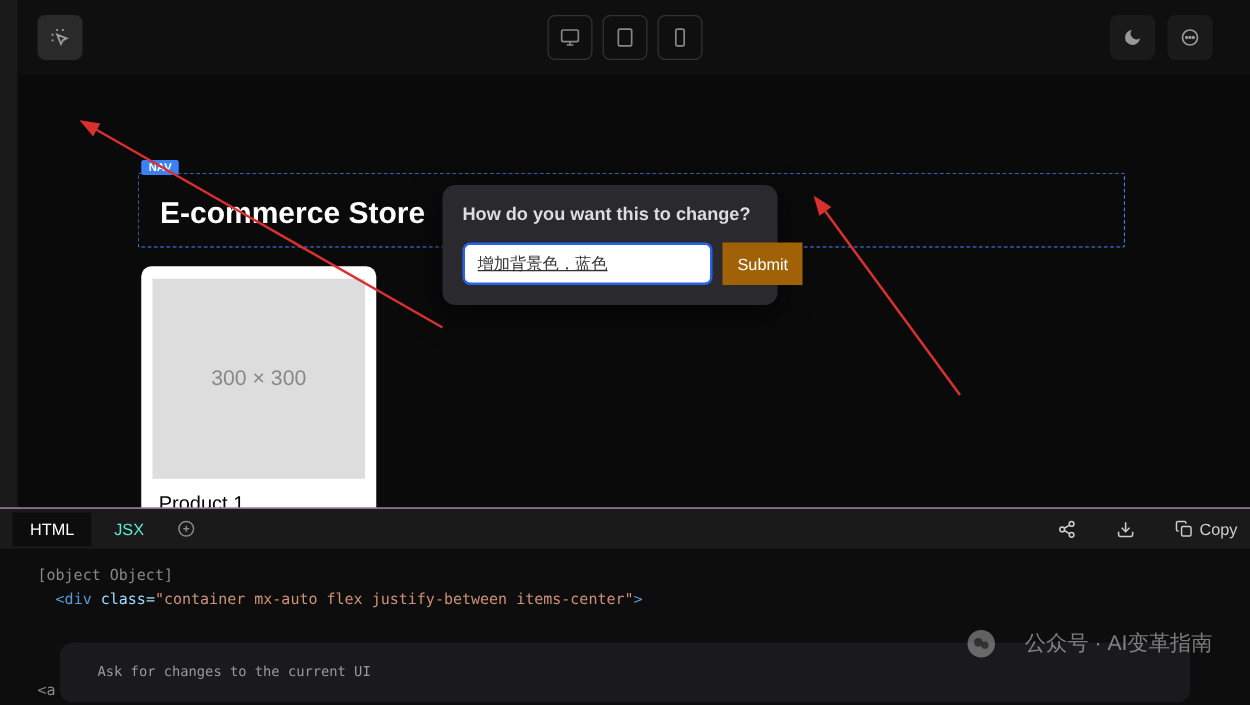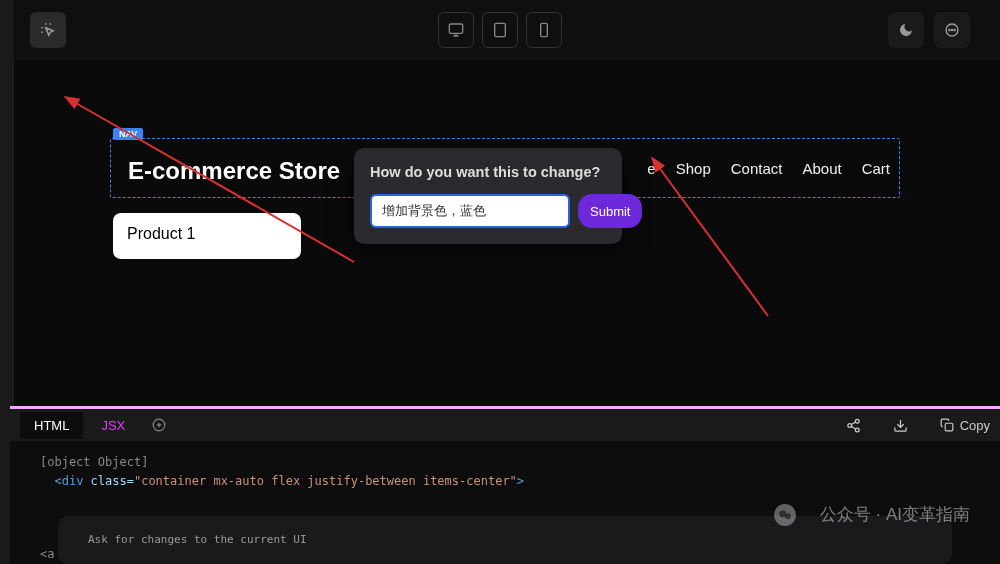--- a/index.html
+++ b/index.html
@@ -113,26 +113,27 @@
     .prompt-input {
       flex: 1;
       height: 34px;
       background: #fff;
       border: 2px solid #2563eb;
       border-radius: 6px;
       padding: 4px 10px;
       font-size: 13px;
       color: #333;
       font-family: inherit;
+      text-decoration: underline;
     }
     .submit-btn {
-      background: #6d28d9;
+      background: #a16207;
       color: #fff;
       border: none;
-      border-radius: 14px;
+      border-radius: 0;
       padding: 0 12px;
       font-size: 13px;
       font-weight: 500;
       cursor: pointer;
     }
     .product-card {
       position: absolute;
       top: 153px;
       left: 113px;
       width: 188px;
@@ -154,38 +155,38 @@
     }
     .product-body { padding: 12px 14px; }
     .product-name { font-size: 16px; font-weight: 400; margin-bottom: 4px; }
     .arrow-red {
       position: absolute;
       pointer-events: none;
       z-index: 50;
     }
     .code-panel {
       position: absolute;
-      bottom: 0; left: 10px; right: 0;
+      bottom: 0; left: 0; right: 0;
       height: 158px;
       background: #0d0d0d;
-      border-top: 3px solid #f0abfc;
+      border-top: 1px solid #f0abfc;
     }
     .code-tabs {
       height: 32px;
       display: flex;
       align-items: center;
       padding: 0 10px;
       background: #1a1a1a;
       justify-content: space-between;
     }
     .tabs-left { display: flex; align-items: center; gap: 4px; }
     .code-tab {
       padding: 6px 14px;
       font-size: 13px;
-      color: #d946ef;
+      color: #5eead4;
       cursor: pointer;
     }
     .code-tab.active { color: #fff; background: #0d0d0d; }
     .add-tab {
       width: 20px; height: 20px;
       display: flex;
       align-items: center;
       justify-content: center;
       color: #888;
       cursor: pointer;
@@ -299,37 +300,31 @@
           <circle cx="16" cy="12" r="1" fill="currentColor"></circle>
         </svg>
     </div>
   </div>
 </div>
 
 <div class="preview-area">
   <div class="nav-tag">NAV</div>
   <div class="selected-frame"></div>
   <div class="store-title">E-commerce Store</div>
-  <div class="nav-links">
-    <span>e</span>
-    <span>Shop</span>
-    <span>Contact</span>
-    <span>About</span>
-    <span>Cart</span>
-  </div>
 
   <div class="prompt-popup">
     <div class="prompt-title">How do you want this to change?</div>
     <div class="prompt-row">
       <input class="prompt-input" value="增加背景色，蓝色" style="">
       <button class="submit-btn">Submit</button>
     </div>
   </div>
 
   <div class="product-card">
+    <div class="product-img">300 × 300</div>
     <div class="product-body">
       <div class="product-name">Product 1</div>
 
     </div>
   </div>
 
   <svg class="arrow-red" style="top:32px;left:64px" width="300" height="180">
     <defs>
         <marker id="ah1" markerWidth="10" markerHeight="10" refX="2" refY="3" orient="auto">
           <path d="M0,0 L0,6 L8,3 z" fill="#d93030"></path>

